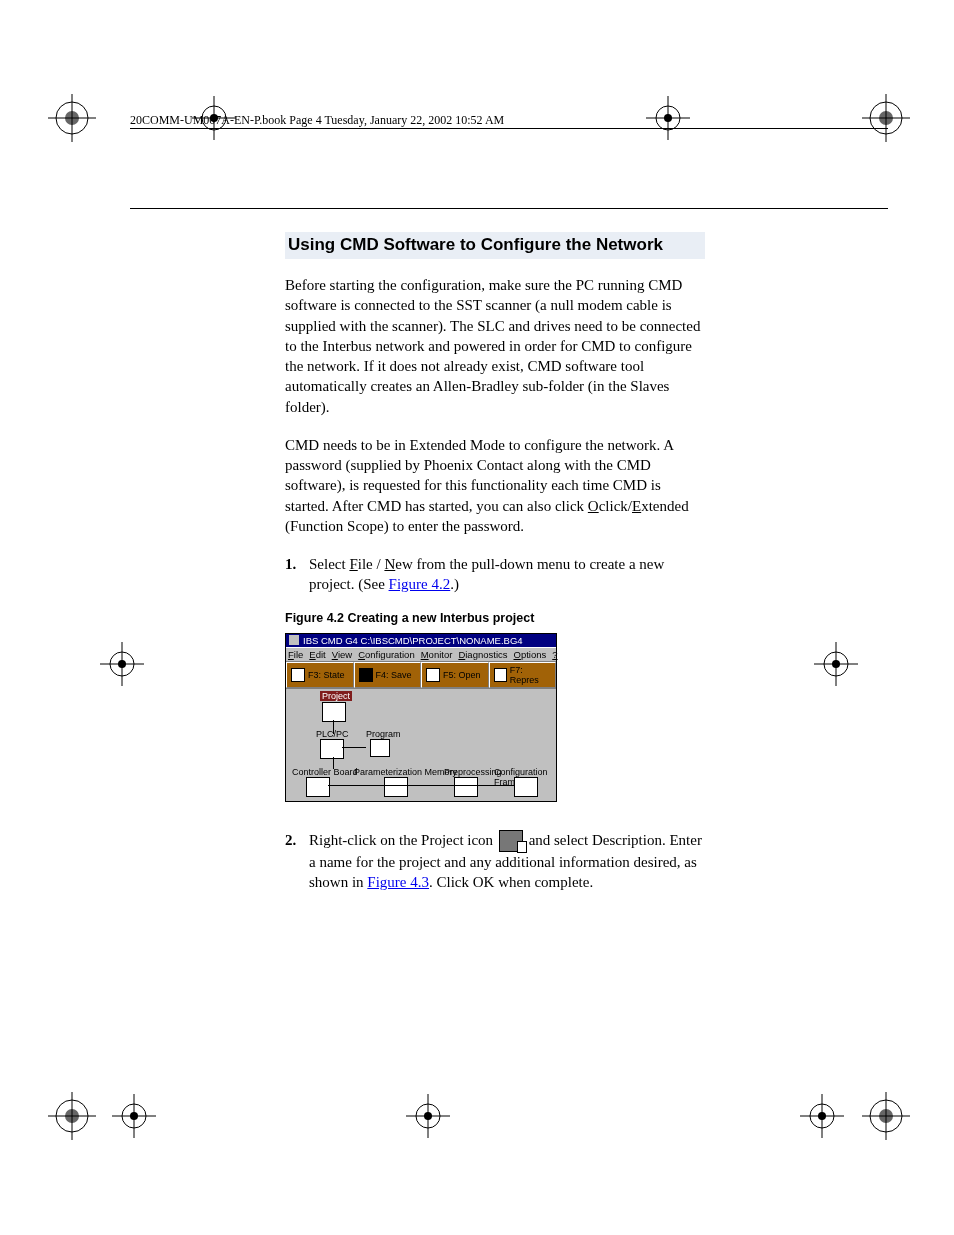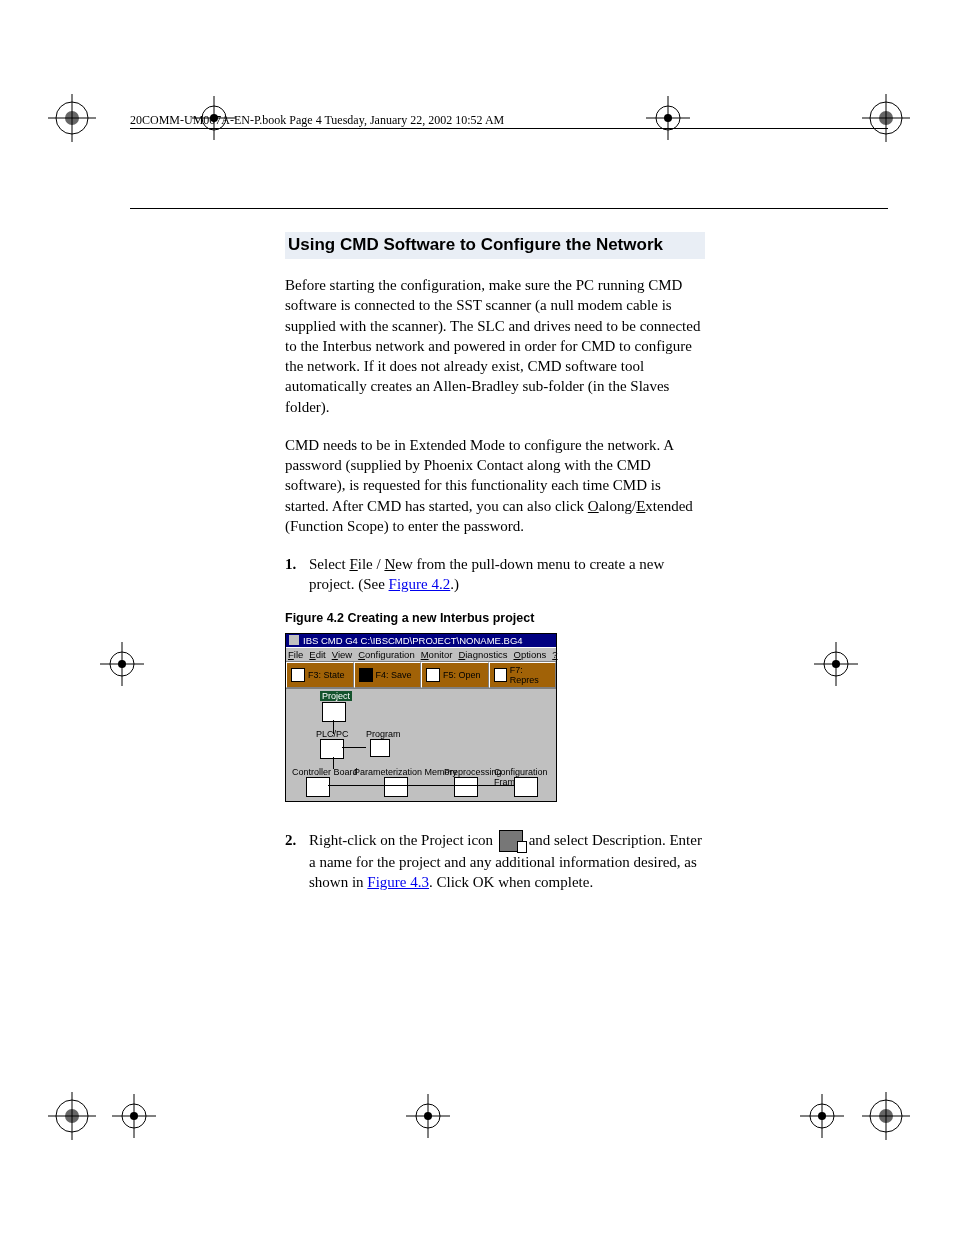--- a/index.html
+++ b/index.html
@@ -286,21 +286,21 @@
 <div class="rule-top"></div>
 
 <div class="rule-head"></div>
 
 <div class="body-col">
   <div class="sect-title">Using CMD Software to Configure the Network</div>
 
   <div class="para">Before starting the configuration, make sure the PC running CMD software is connected to the SST scanner (a null modem cable is supplied with the scanner). The SLC and drives need to be connected to the Interbus network and powered in order for CMD to configure the network. If it does not already exist, CMD software tool automatically creates an Allen-Bradley sub-folder (in the Slaves folder).</div>
 
   <div class="para">
-    <span>CMD needs to be in Extended Mode to configure the network. A password (supplied by Phoenix Contact along with the CMD software), is requested for this functionality each time CMD is started. After CMD has started, you can also click </span><span class="underline">O</span><span>along/</span><span class="underline">E</span><span>xtended (Function Scope) to enter the password.</span>
+    <span>CMD needs to be in Extended Mode to configure the network. A password (supplied by Phoenix Contact along with the CMD software), is requested for this functionality each time CMD is started. After CMD has started, you can also click </span><span class="underline">O</span><span>click/</span><span class="underline">E</span><span>xtended (Function Scope) to enter the password.</span>
   </div>
 
   <ol class="numlist">
     <li>
       <span class="n">1.</span>
       <span class="t">
         <span>Select </span><span class="underline">F</span><span>ile / </span><span class="underline">N</span><span>ew from the pull-down menu to create a new project. (See </span><a class="link" href="#">Figure 4.2</a><span>.)</span>
       </span>
     </li>
   </ol>
@@ -334,21 +334,21 @@
       <div class="tbtn">
             <span class="ico"></span>
             <span>F5: <span>Open</span></span>
           </div>
       <div class="tbtn">
             <span class="ico"></span>
             <span>F7: <span>Repres</span></span>
           </div>
     </div>
     <div class="canvas">
-      <div class="lbl" style="left:34px; top:2px; background:#14532d; color:#fff; padding:0 2px;">Project</div>
+      <div class="lbl" style="left:34px; top:2px; background:#7f1d1d; color:#fff; padding:0 2px;">Project</div>
       <div class="iconbox" style="left:36px; top:13px;"></div>
       <div class="line" style="left:47px; top:31px; width:1px; height:14px;"></div>
       <div class="lbl" style="left:30px; top:40px;">PLC/PC</div>
       <div class="iconbox" style="left:34px; top:50px;"></div>
       <div class="line" style="left:56px; top:58px; width:24px; height:1px;"></div>
       <div class="lbl" style="left:80px; top:40px;">Program</div>
       <div class="iconbox" style="left:84px; top:50px; width:18px; height:16px;"></div>
       <div class="line" style="left:47px; top:68px; width:1px; height:12px;"></div>
       <div class="lbl" style="left:6px; top:78px;text-align:right;">Controller Board</div>
       <div class="lbl" style="left:68px; top:78px;">Parameterization Memory</div>

